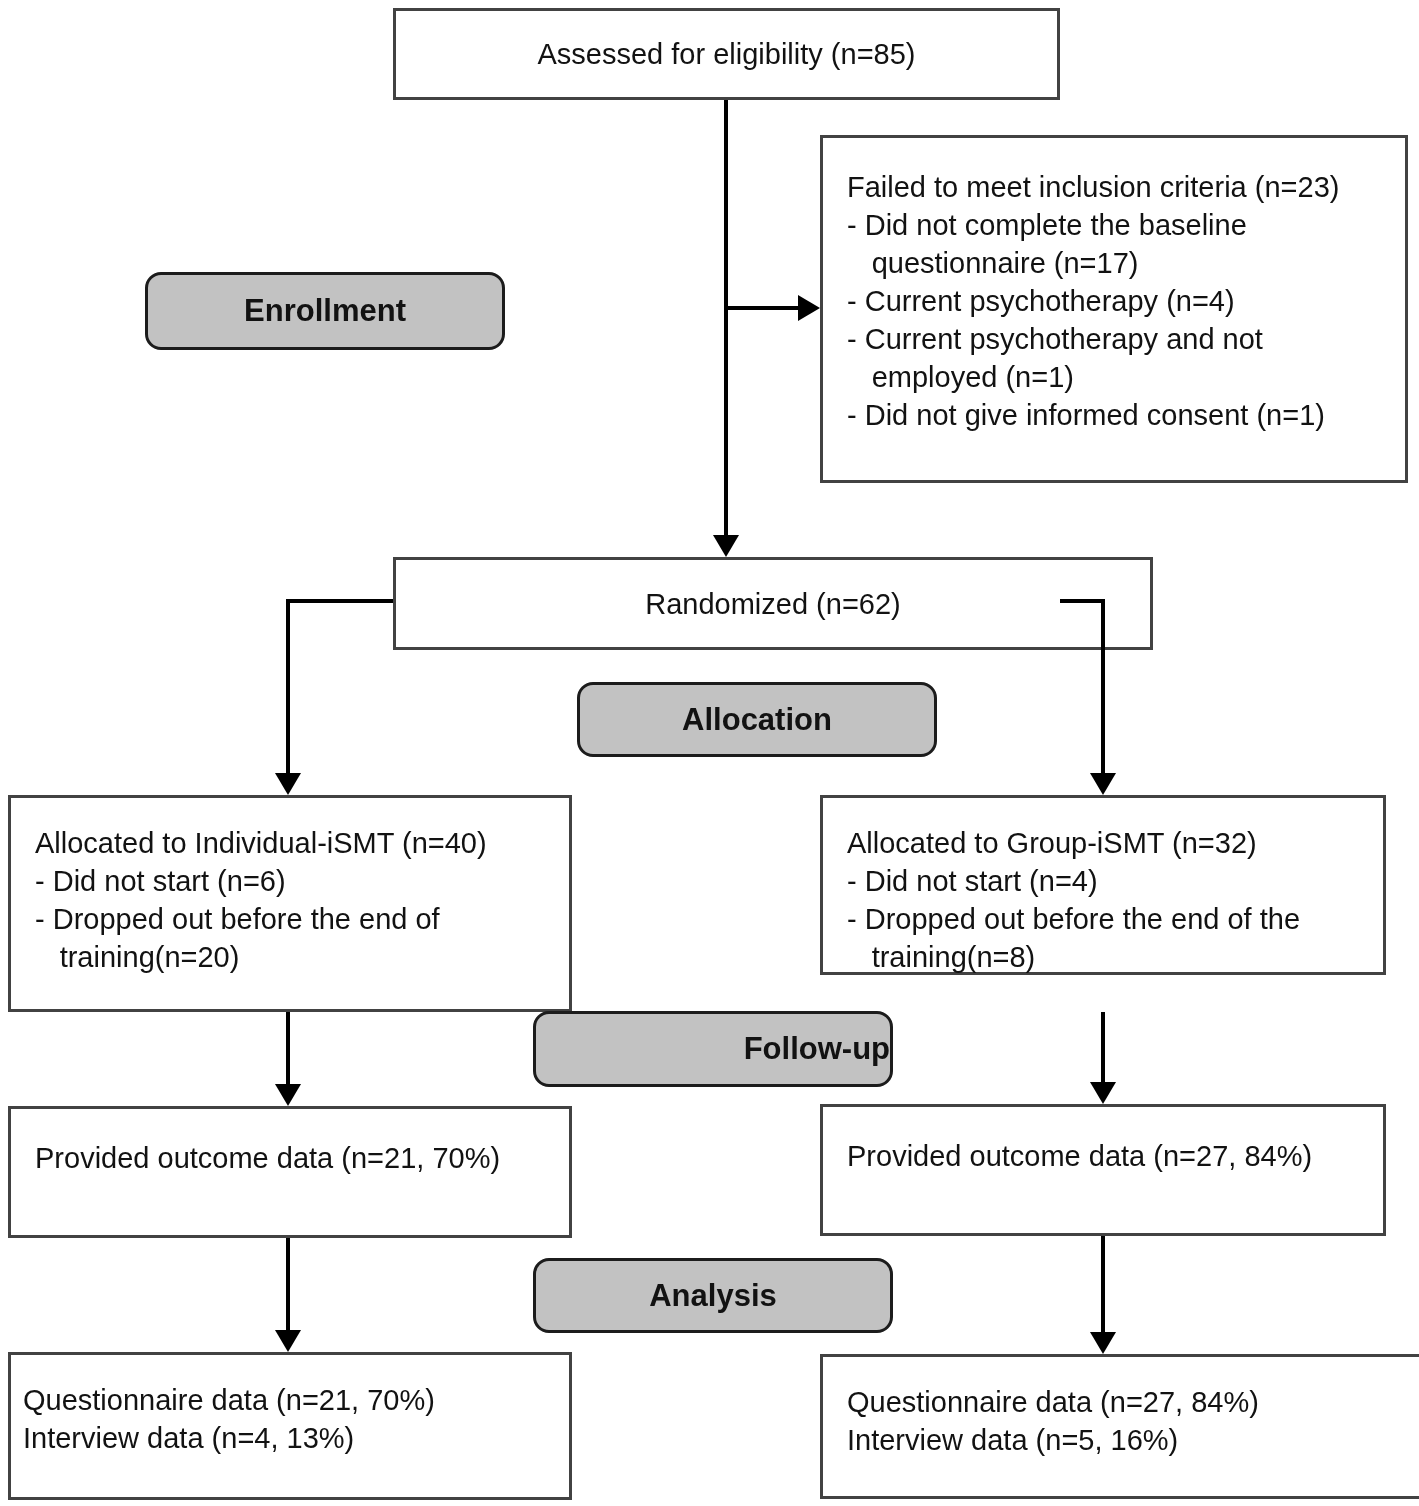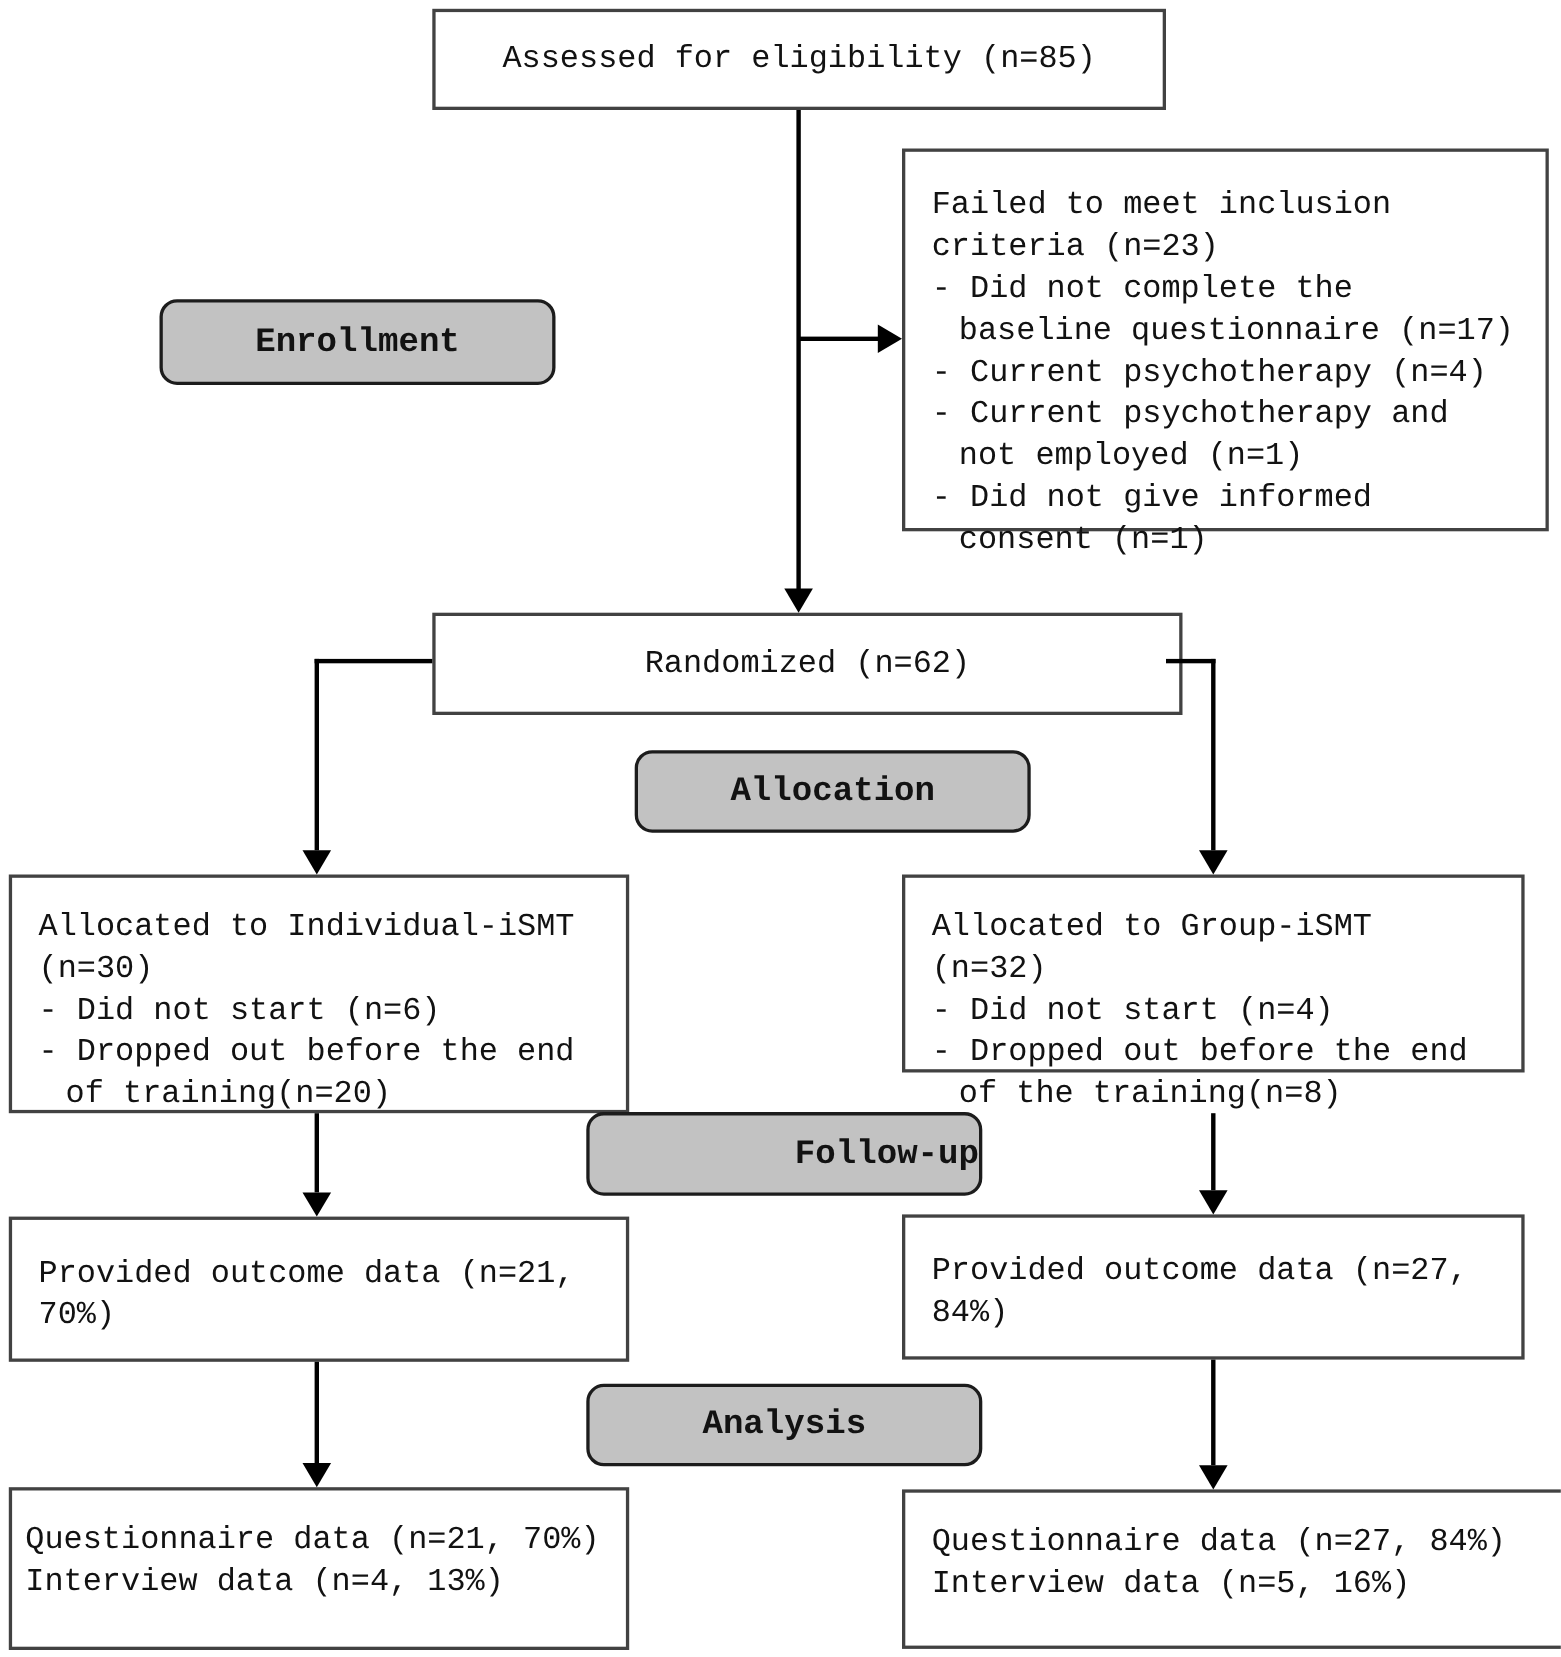--- a/index.html
+++ b/index.html
@@ -1,21 +1,21 @@
 <!DOCTYPE html>
 <html><head>
 <meta charset="utf-8">
 <title></title>
 <style>
   html,body { margin:0; padding:0; background:#ffffff; }
   #canvas {
     position:relative;
     width:1419px; height:1506px;
     background:#ffffff;
-    font-family:Liberation Mono, monospace;
+    font-family:Liberation Sans, sans-serif;
     color:#121212;
     overflow:hidden;
   }
   .box {
     position:absolute;
     background:#ffffff;
     border:3px solid #424242;
     box-sizing:border-box;
     font-size:29px;
     line-height:38px;
@@ -72,38 +72,38 @@
     <div class="hang">- Did not complete the baseline questionnaire (n=17)</div>
     <div class="hang">- Current psychotherapy (n=4)</div>
     <div class="hang">- Current psychotherapy and not employed (n=1)</div>
     <div class="hang">- Did not give informed consent (n=1)</div>
   </div>
 
   <div class="stage" style="left:145px; top:272px; width:360px; height:78px;">
     <span>Enrollment</span>
   </div>
 
-  <div class="box center" style="left:393px; top:557px; width:682px; height:93px;">
+  <div class="box center" style="left:393px; top:557px; width:760px; height:93px;">
     <span>Randomized (n=62)</span>
   </div>
 
   <div class="hline" style="left:286px; top:599px; width:107px; height:4px;"></div>
   <div class="vline" style="left:286px; top:599px; width:4px; height:174px;"></div>
   <div class="arrow-down" style="left:275px; top:773px;"></div>
 
   <div class="hline" style="left:1060px; top:599px; width:45px; height:4px;"></div>
   <div class="vline" style="left:1101px; top:599px; width:4px; height:174px;"></div>
   <div class="arrow-down" style="left:1090px; top:773px;"></div>
 
   <div class="stage" style="left:533px; top:682px; width:360px; height:75px;margin-left:44px;">
     <span>Allocation</span>
   </div>
 
   <div class="box" style="left:8px; top:795px; width:564px; height:217px; padding:26px 18px 0 24px;">
-    <div>Allocated to Individual-iSMT (n=30)</div>
+    <div>Allocated to Individual-iSMT (n=40)</div>
     <div class="hang">- Did not start (n=6)</div>
     <div class="hang">- Dropped out before the end of training(n=20)</div>
   </div>
 
   <div class="box" style="left:820px; top:795px; width:566px; height:180px; padding:26px 18px 0 24px;">
     <div>Allocated to Group-iSMT (n=32)</div>
     <div class="hang">- Did not start (n=4)</div>
     <div class="hang">- Dropped out before the end of the training(n=8)</div>
   </div>
 

